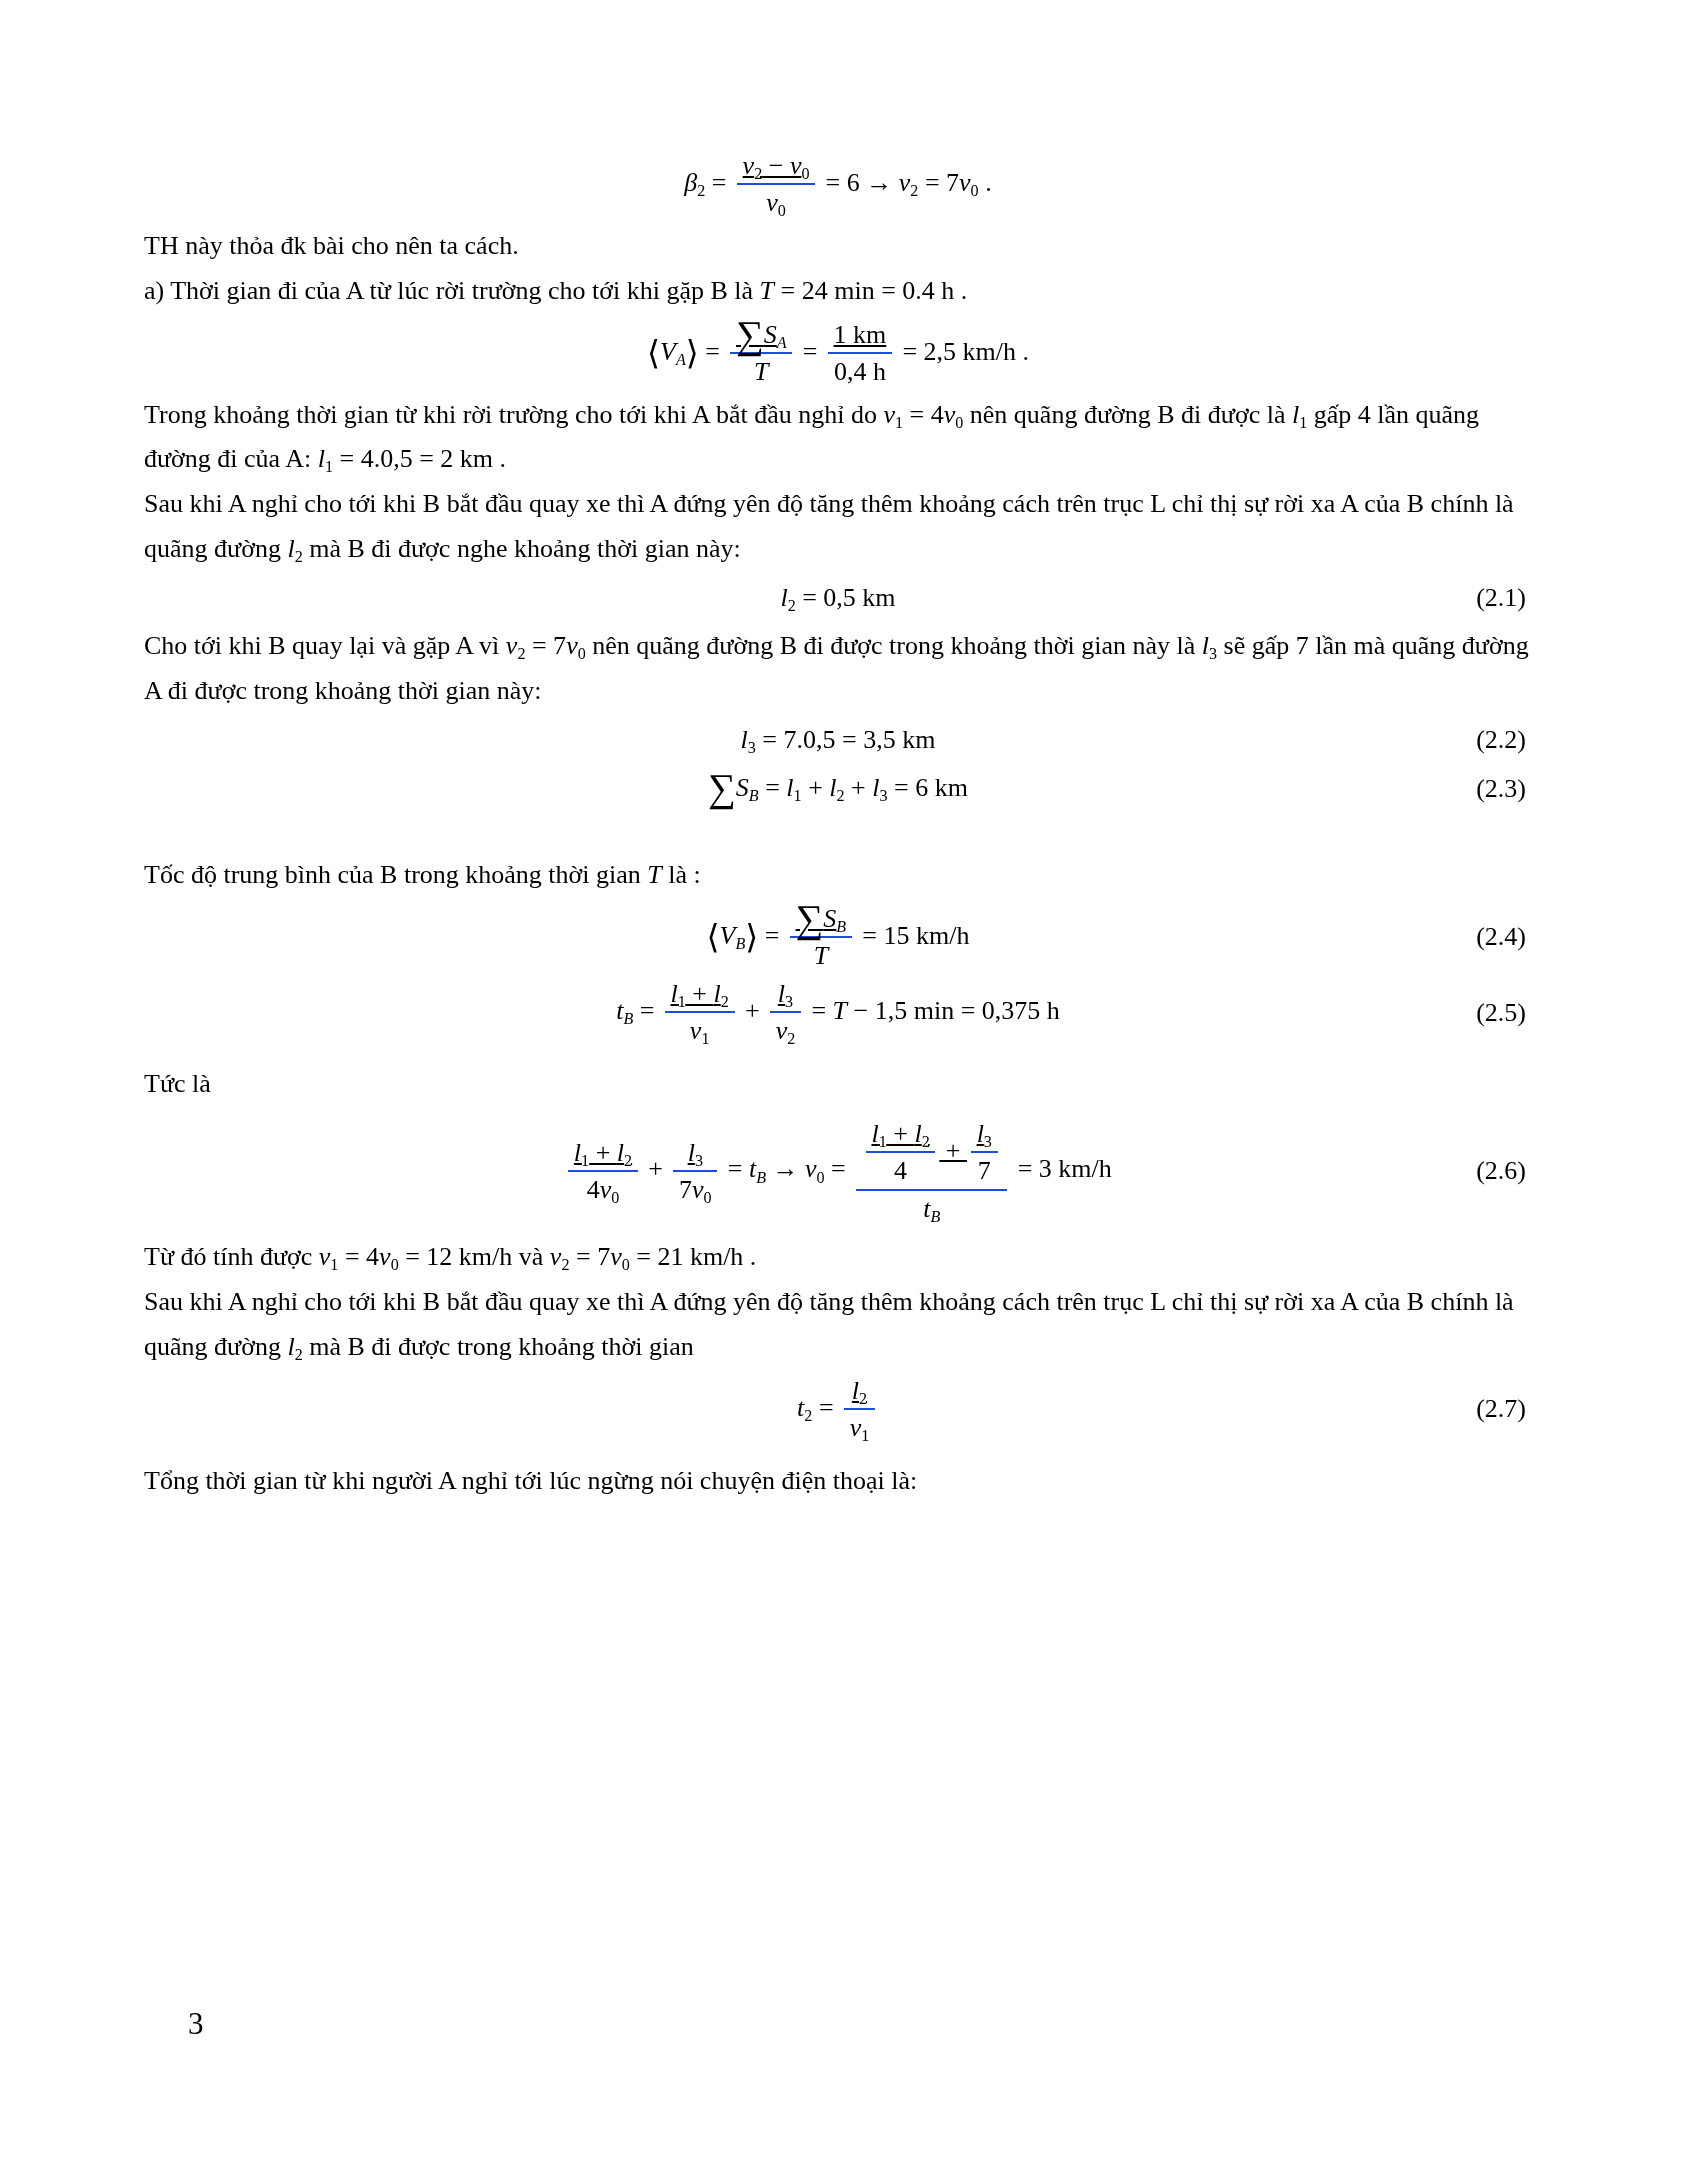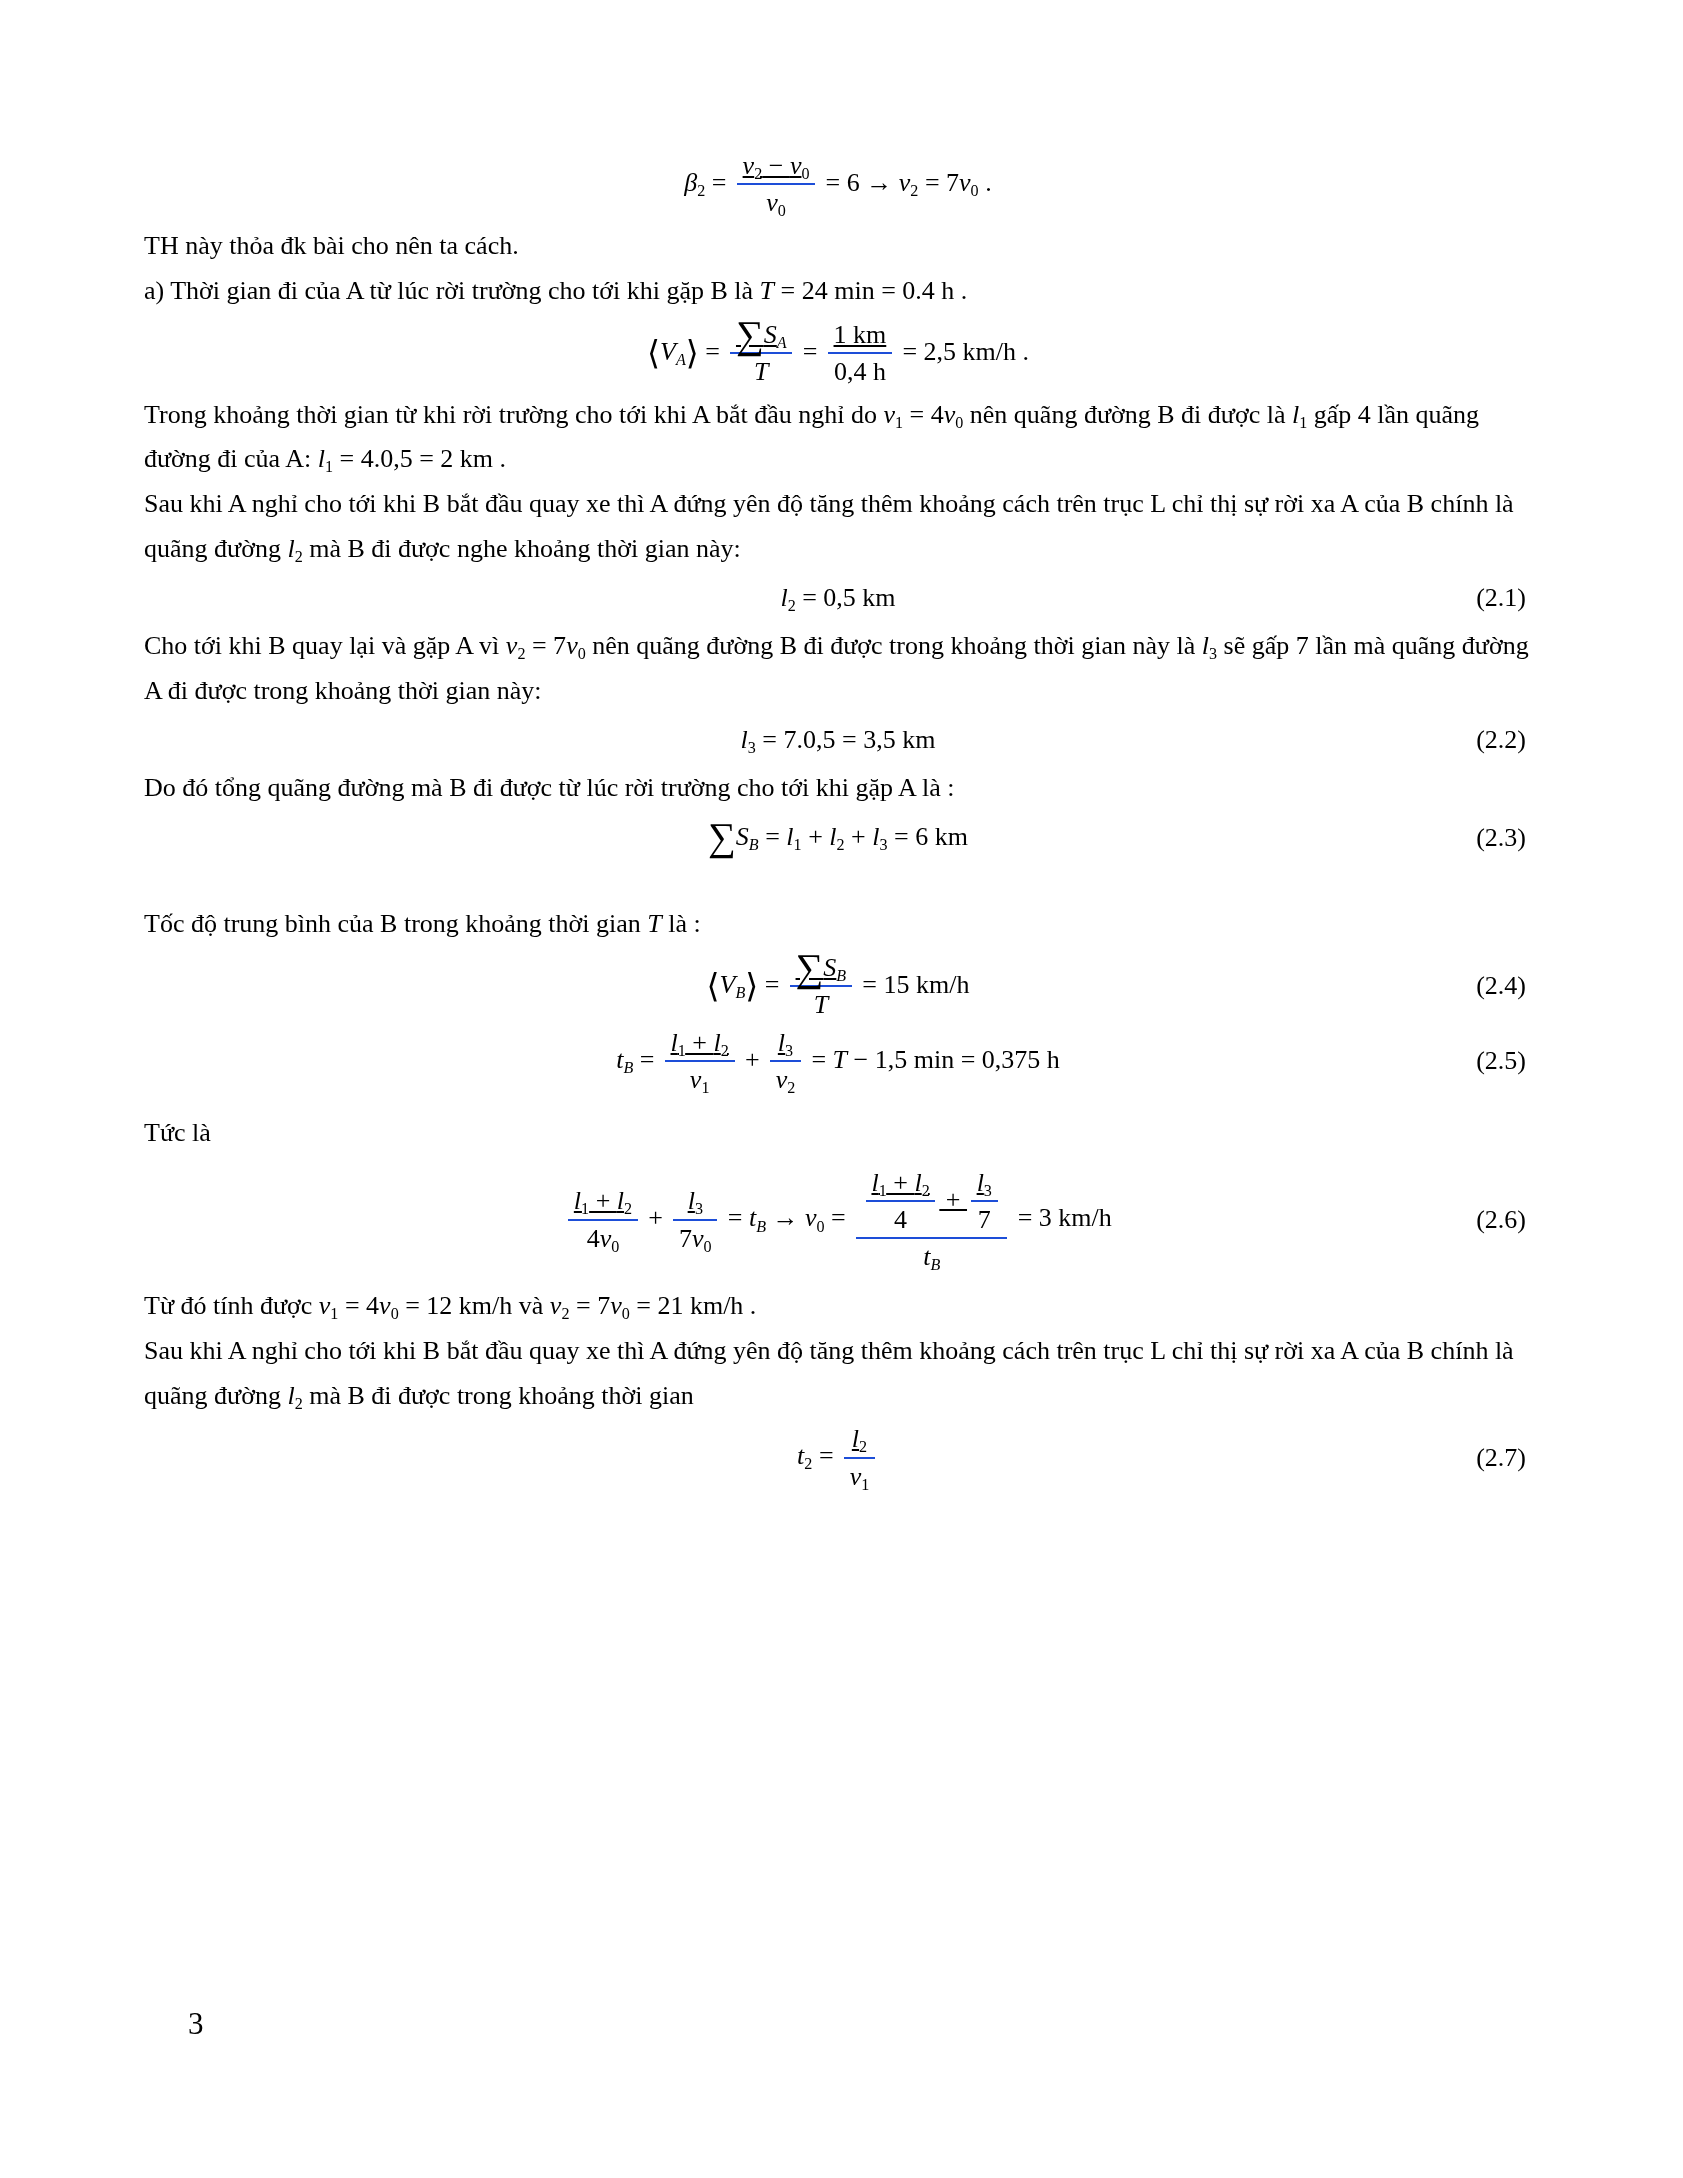--- a/index.html
+++ b/index.html
@@ -44,38 +44,38 @@
   <p><span>Trong khoảng thời gian từ khi rời trường cho tới khi A bắt đầu nghỉ do </span><span class="i">v</span><sub>1</sub><span> = 4</span><span class="i">v</span><sub>0</sub><span> nên quãng đường B đi được là </span><span class="i">l</span><sub>1</sub><span> gấp 4 lần quãng đường đi của A: </span><span class="i">l</span><sub>1</sub><span> = 4.0,5 = 2 km .</span></p>
 
   <p><span>Sau khi A nghỉ cho tới khi B bắt đầu quay xe thì A đứng yên độ tăng thêm khoảng cách trên trục L chỉ thị sự rời xa A của B chính là quãng đường </span><span class="i">l</span><sub>2</sub><span> mà B đi được nghe khoảng thời gian này:</span></p>
 
   <div class="eq"><span class="i">l</span><sub>2</sub><span> = 0,5 km</span><span class="eqnum">(2.1)</span></div>
 
   <p><span>Cho tới khi B quay lại và gặp A vì </span><span class="i">v</span><sub>2</sub><span> = 7</span><span class="i">v</span><sub>0</sub><span> nên quãng đường B đi được trong khoảng thời gian này là </span><span class="i">l</span><sub>3</sub><span> sẽ gấp 7 lần mà quãng đường A đi được trong khoảng thời gian này:</span></p>
 
   <div class="eq"><span class="i">l</span><sub>3</sub><span> = 7.0,5 = 3,5 km</span><span class="eqnum">(2.2)</span></div>
 
-  <p><span>Do đó tổng quãng đường mà B đi được từ lúc rời trường cho tới khi gặp A là :</span></p>
 
   <div class="eq"><span class="sum">∑</span><span class="i">S</span><sub class="i">B</sub><span> = </span><span class="i">l</span><sub>1</sub><span> + </span><span class="i">l</span><sub>2</sub><span> + </span><span class="i">l</span><sub>3</sub><span> = 6 km</span><span class="eqnum">(2.3)</span></div>
 
   <p class="mt40"><span>Tốc độ trung bình của B trong khoảng thời gian </span><span class="i">T</span><span> là :</span></p>
 
   <div class="eq"><span class="ang">⟨</span><span class="i">V</span><sub class="i">B</sub><span class="ang">⟩</span><span> = </span><span class="frac"><span class="fn"><span class="sum">∑</span><span class="i">S</span><sub class="i">B</sub></span><span class="fd"><span class="i">T</span></span></span><span> = 15 km/h</span><span class="eqnum">(2.4)</span></div>
 
 
   <div class="eq"><span class="i">t</span><sub class="i">B</sub><span> = </span><span class="frac"><span class="fn"><span class="i">l</span><sub>1</sub><span> + </span><span class="i">l</span><sub>2</sub></span><span class="fd"><span class="i">v</span><sub>1</sub></span></span><span> + </span><span class="frac"><span class="fn"><span class="i">l</span><sub>3</sub></span><span class="fd"><span class="i">v</span><sub>2</sub></span></span><span> = </span><span class="i">T</span><span> − 1,5 min = 0,375 h</span><span class="eqnum">(2.5)</span></div>
 
   <p class="mt14"><span>Tức là</span></p>
 
   <div class="eq eqbig"><span class="frac"><span class="fn"><span class="i">l</span><sub>1</sub><span> + </span><span class="i">l</span><sub>2</sub></span><span class="fd"><span>4</span><span class="i">v</span><sub>0</sub></span></span><span> + </span><span class="frac"><span class="fn"><span class="i">l</span><sub>3</sub></span><span class="fd"><span>7</span><span class="i">v</span><sub>0</sub></span></span><span> = </span><span class="i">t</span><sub class="i">B</sub><span> → </span><span class="i">v</span><sub>0</sub><span> = </span><span class="frac"><span class="fn"><span class="frac"><span class="fn"><span class="i">l</span><sub>1</sub><span> + </span><span class="i">l</span><sub>2</sub></span><span class="fd">4</span></span><span> + </span><span class="frac"><span class="fn"><span class="i">l</span><sub>3</sub></span><span class="fd">7</span></span></span><span class="fd"><span class="i">t</span><sub class="i">B</sub></span></span><span> = 3 km/h</span><span class="eqnum">(2.6)</span></div>
 
   <p><span>Từ đó tính được </span><span class="i">v</span><sub>1</sub><span> = 4</span><span class="i">v</span><sub>0</sub><span> = 12 km/h và </span><span class="i">v</span><sub>2</sub><span> = 7</span><span class="i">v</span><sub>0</sub><span> = 21 km/h .</span></p>
 
   <p><span>Sau khi A nghỉ cho tới khi B bắt đầu quay xe thì A đứng yên độ tăng thêm khoảng cách trên trục L chỉ thị sự rời xa A của B chính là quãng đường </span><span class="i">l</span><sub>2</sub><span> mà B đi được trong khoảng thời gian</span></p>
 
   <div class="eq"><span class="i">t</span><sub>2</sub><span> = </span><span class="frac"><span class="fn"><span class="i">l</span><sub>2</sub></span><span class="fd"><span class="i">v</span><sub>1</sub></span></span><span class="eqnum">(2.7)</span></div>
 
+  <p class="mt14"><span>Tổng thời gian từ khi người A nghỉ tới lúc ngừng nói chuyện điện thoại là:</span></p>
 
 </div>
 
 <div class="pagenum">3</div>
 
 
 </body></html>

